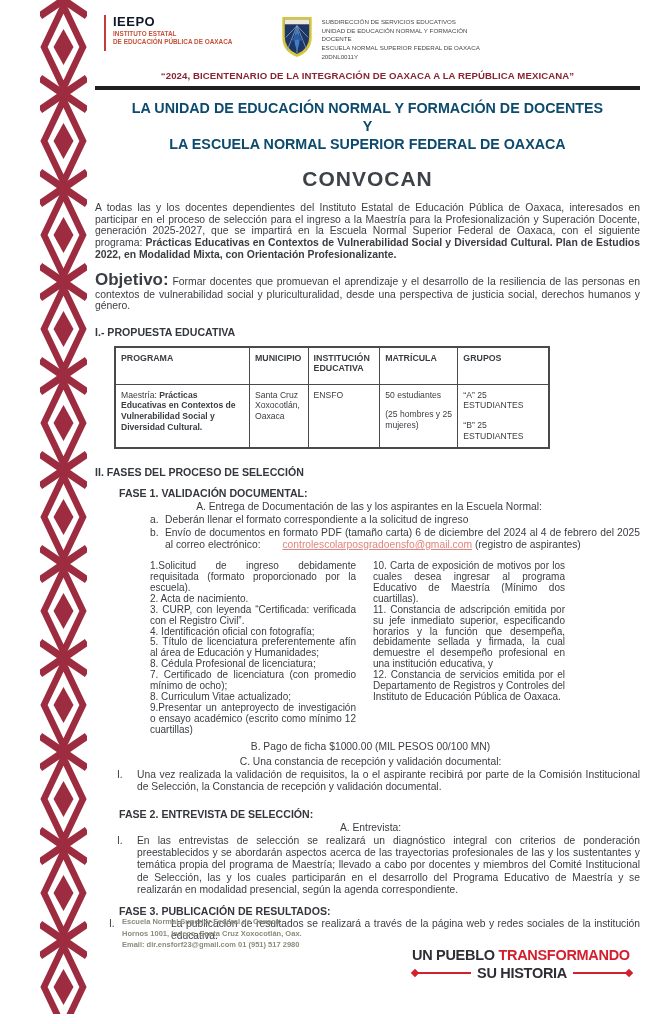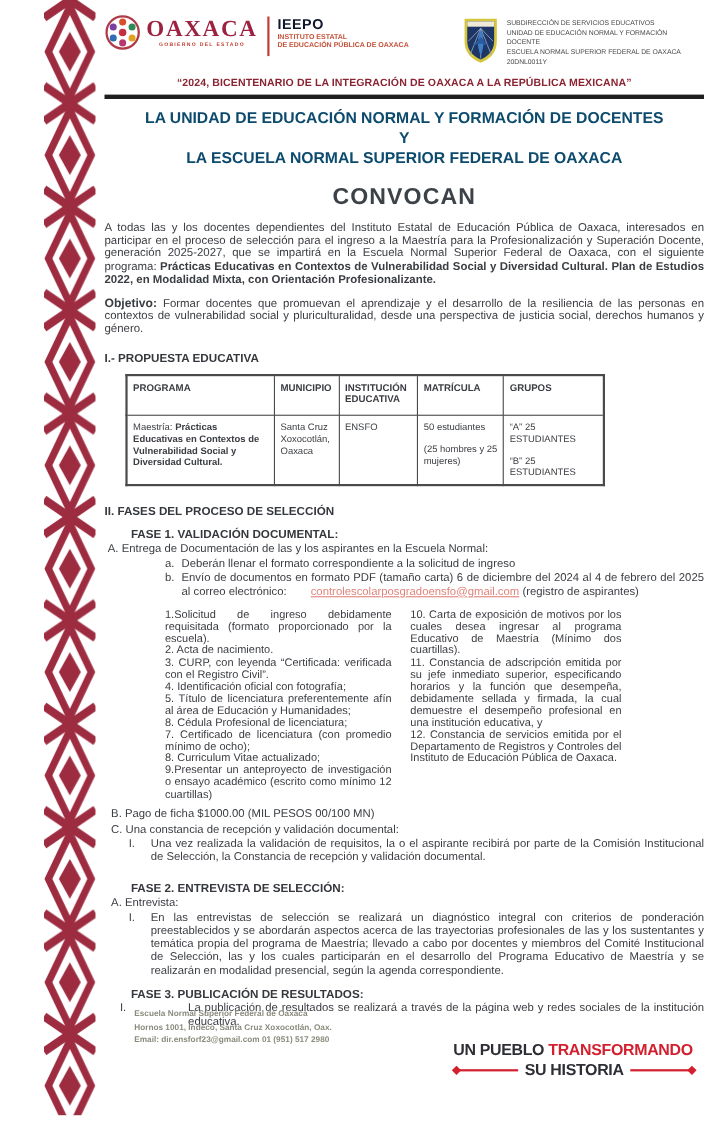--- a/index.html
+++ b/index.html
@@ -30,35 +30,35 @@
   .dependency { font-size:6.2px; color:#4a4a4a; line-height:1.4; padding-top:5px; margin-left:7px; }
 
   .banner { text-align:center; color:#8a2332; font-weight:bold; font-size:9.6px; margin-top:9px; letter-spacing:0.1px; }
   .rule { height:3.5px; background:#1f1f1f; margin-top:5px; }
 
   .title-block { text-align:center; margin-top:9px; font-weight:bold; color:#0c4a6e; font-size:14.3px; line-height:1.28; }
   .convocan { text-align:center; font-weight:bold; font-size:21px; letter-spacing:1px; color:#3d4248; margin-top:13px; }
 
   .para { text-align:justify; font-size:10.4px; line-height:1.13; margin:9px 0 0 0; }
   .para.intro { margin-top:11px; }
-  .objetivo-label { font-size:11px; font-weight:bold; }
+  .objetivo-label { font-size:17px; font-weight:bold; }
 
   .section-heading { font-size:10.6px; font-weight:bold; color:#34373c; margin:14px 0 0 0; }
 
   
   table.propuesta { border-collapse:collapse; width:436px; margin:8px 0 0 19px; border:2px solid #4a4a4a; table-layout:fixed; }
   table.propuesta th, table.propuesta td { border:1.2px solid #4a4a4a; vertical-align:top; padding:5px 5px; text-align:left; }
   table.propuesta th { font-size:8.8px; height:37px; }
   table.propuesta td { font-size:8.6px; height:58px; line-height:1.25; }
   td.cell-programa { text-align:justify; font-size:8.2px; line-height:1.3; }
   .mat-gap, .grp-gap { display:block; margin-top:9px; }
 
   
   .fase-heading { font-size:10.6px; font-weight:bold; color:#34373c; margin:13px 0 0 0;padding-left:24px; }
-  .letter-item { font-size:10.3px; margin:2px 0 0 6px; line-height:1.18; }
+  .letter-item { font-size:10.3px; margin:2px 0 0 6px; line-height:1.18;text-align:center; }
   .sub-item { display:flex; margin-left:55px; font-size:10.3px; line-height:1.18; margin-top:1px; }
   .sub-marker { width:15px; flex:none; }
   .sub-text { flex:1; text-align:justify; }
   .email-link { color:#e2837c; text-decoration:underline;padding-left:19px; }
 
   .req-columns { display:flex; margin:10px 0 0 55px; gap:17px; }
   .req-col-left { width:206px; }
   .req-col-right { width:192px; }
   .req-columns p { margin:0; text-align:justify; font-size:10px; line-height:1.09; }
 
@@ -92,36 +92,20 @@
       <path d="M0 78 L47 110" stroke="#9e2c40" stroke-width="7.5"></path>
       <path d="M47 78 L0 110" stroke="#9e2c40" stroke-width="7.5"></path>
     </pattern>
   </defs>
   <rect width="47" height="1014" fill="url(#zpt)"></rect>
 </svg>
 
 <div class="content">
 
   <div class="header-row">
-    <div class="logo-oaxaca">
-      <svg width="33" height="33" viewBox="0 0 32 32" aria-hidden="true">
-        <circle cx="16" cy="16" r="14.2" fill="#ffffff" stroke="#b03a48" stroke-width="2"></circle>
-        <circle cx="16" cy="6.8" r="3.1" fill="#d94f2b"></circle>
-        <circle cx="24.3" cy="11.2" r="3.1" fill="#2e8b57"></circle>
-        <circle cx="24.3" cy="20.8" r="3.1" fill="#e0a21f"></circle>
-        <circle cx="16" cy="25.2" r="3.1" fill="#b23a6e"></circle>
-        <circle cx="7.7" cy="20.8" r="3.1" fill="#2f6db5"></circle>
-        <circle cx="7.7" cy="11.2" r="3.1" fill="#7a3fa0"></circle>
-        <circle cx="16" cy="16" r="3.3" fill="#c22f3e"></circle>
-      </svg>
-      <div class="oaxaca-text">
-        <span class="oaxaca-name">OAXACA</span>
-        <span class="oaxaca-sub">GOBIERNO DEL ESTADO</span>
-      </div>
-    </div>
     <div class="header-divider"></div>
     <div class="ieepo">
       <div class="ieepo-acronym">IEEPO</div>
       <div class="ieepo-line">INSTITUTO ESTATAL</div>
       <div class="ieepo-line">DE EDUCACIÓN PÚBLICA DE OAXACA</div>
     </div>
     <svg class="shield" width="34" height="45" viewBox="0 0 34 46" aria-hidden="true">
       <path d="M2 3 H32 V24 Q32 38 17 44 Q2 38 2 24 Z" fill="#d6c63c"></path>
       <path d="M4.5 5.5 H29.5 V23.5 Q29.5 35.5 17 41 Q4.5 35.5 4.5 23.5 Z" fill="#1d3666"></path>
       <rect x="4.5" y="5.5" width="25" height="5" fill="#efe9d8"></rect>

